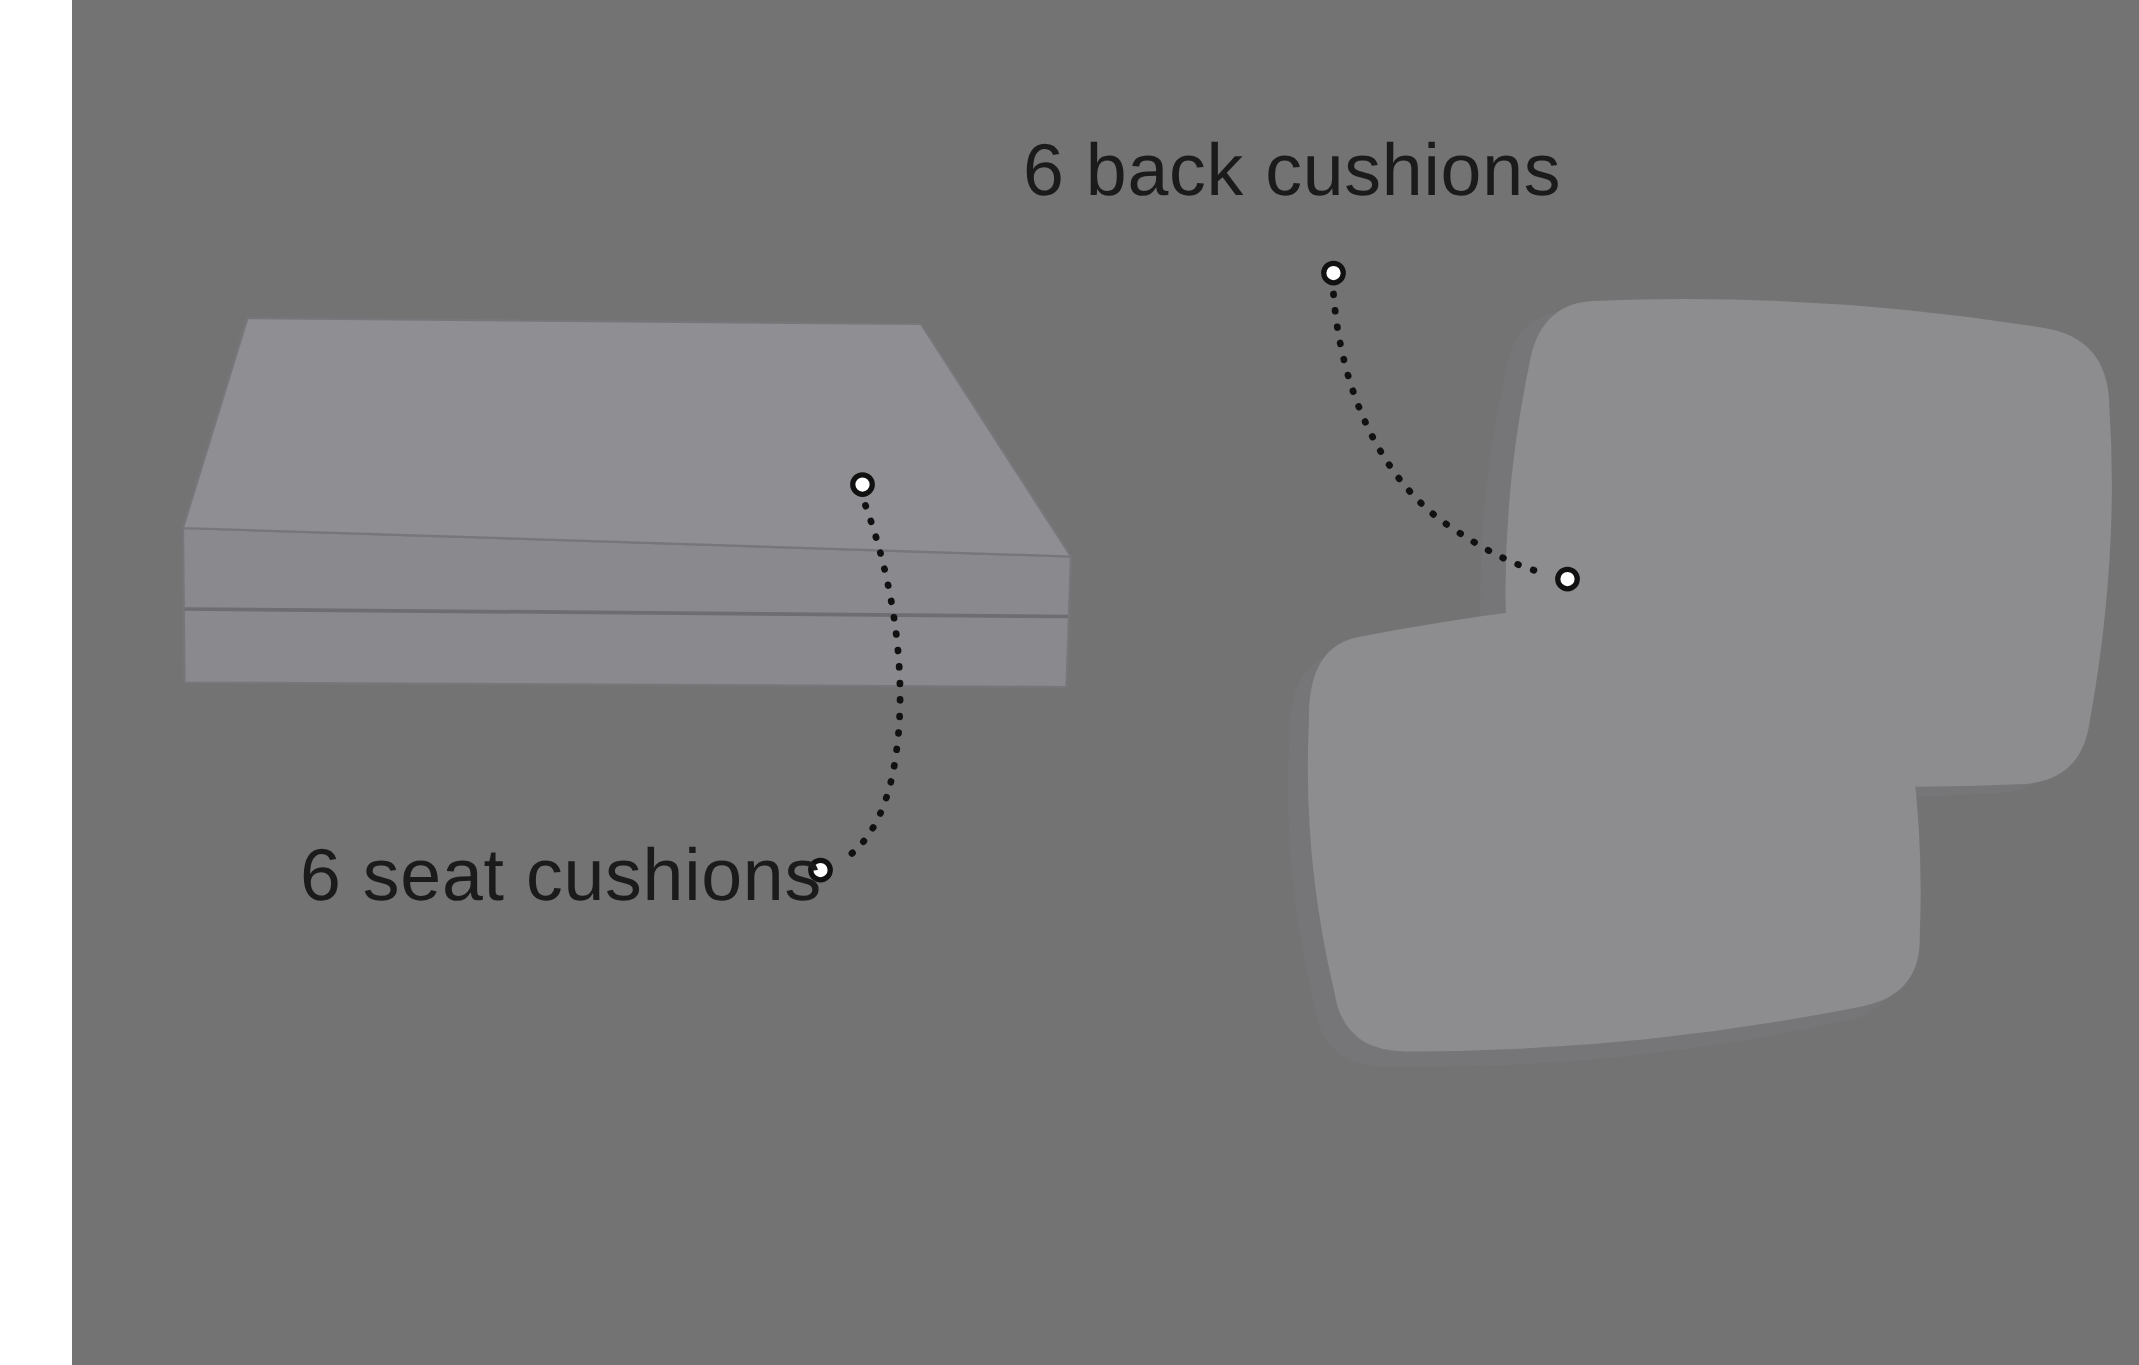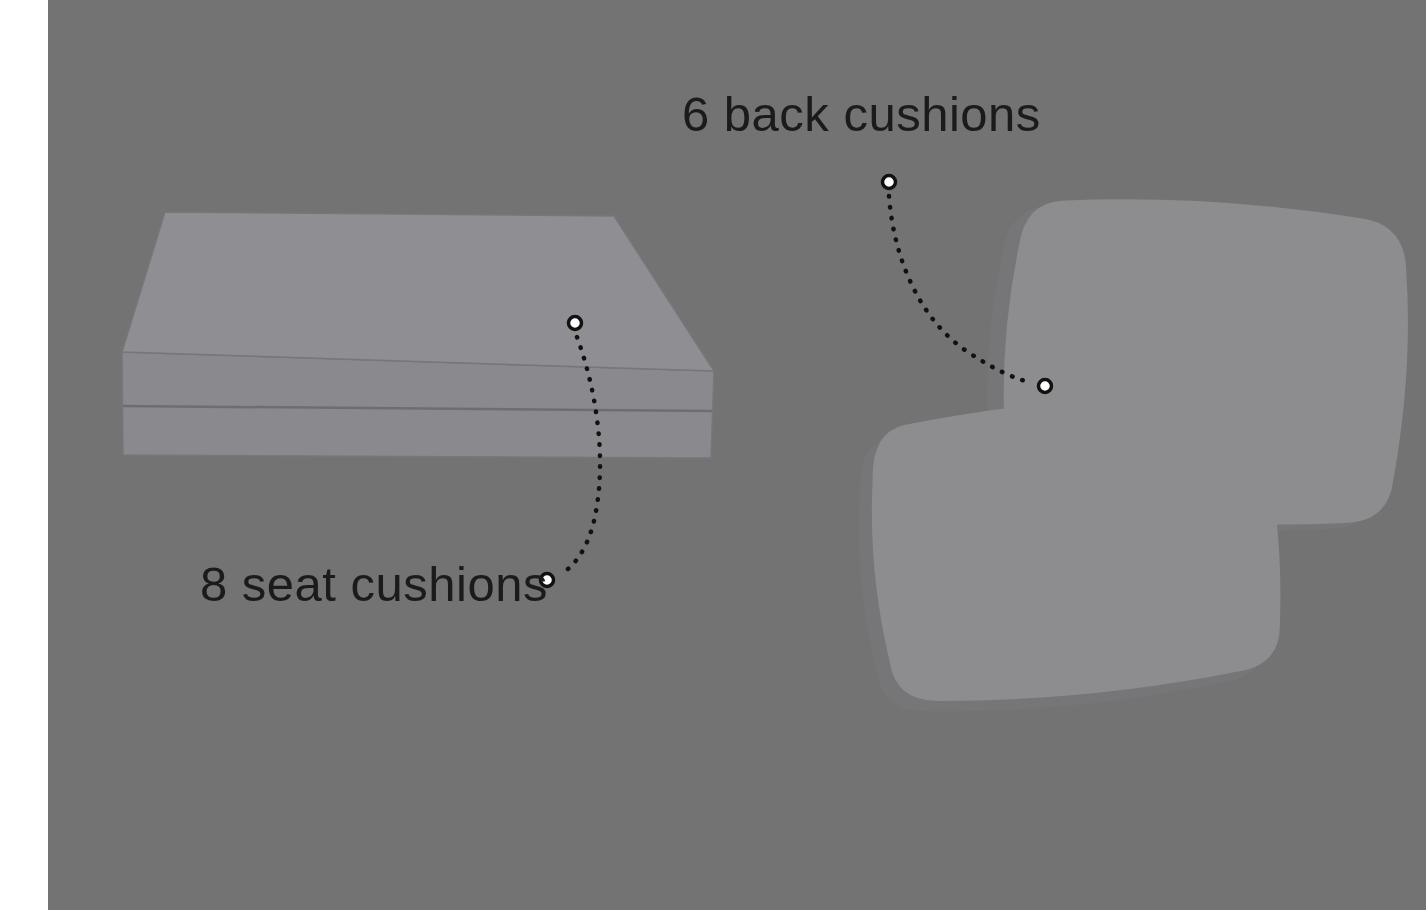--- a/index.html
+++ b/index.html
@@ -76,15 +76,15 @@
     <g>
       <path d="M 529 337 C 549 392 557 455 549 505 C 544 540 531 563 513 574" fill="none" stroke-width="4.5" stroke-linecap="round" stroke-dasharray="0.5 10.5" stroke="#111111"></path>
       <circle cx="527" cy="323" r="6.5" fill="#ffffff" stroke-width="3.5" stroke="#111111"></circle>
       <circle cx="499" cy="580" r="6.5" fill="#ffffff" stroke-width="3.5" stroke="#111111"></circle>
     </g>
 
   </svg>
 
   <div class="callout-label label-back">6 back cushions</div>
 
-  <div class="callout-label label-seat">8 seat cushions</div>
+  <div class="callout-label label-seat">6 seat cushions</div>
 
 </div>
 
 </body></html>

